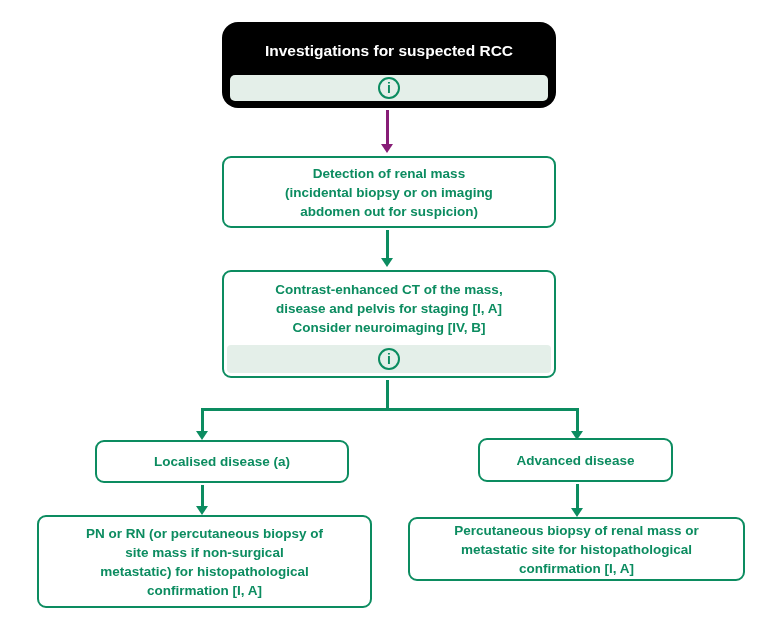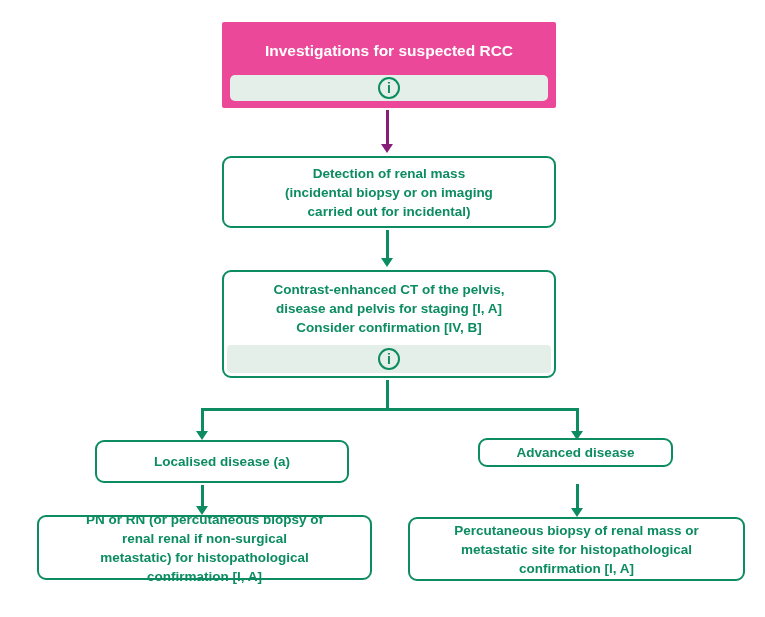--- a/index.html
+++ b/index.html
@@ -29,22 +29,22 @@
     font-weight: 700;
     font-size: 13.5px;
     line-height: 19px;
   }
   .node .line { display: block; white-space: nowrap; }
 
   .header-box {
     position: absolute;
     left: 222px; top: 22px;
     width: 334px; height: 86px;
-    background: #ec4899;
-    border-radius: 2px;
+    background: #000000;
+    border-radius: 16px;
   }
   .header-title {
     position: absolute;
     left: 0; right: 0; top: 0; height: 58px;
     display: flex; align-items: center; justify-content: center;
     color: #ffffff;
     font-weight: 700;
     font-size: 15.5px;
     white-space: nowrap;
   }
@@ -77,22 +77,22 @@
   .ct-strip {
     position: absolute;
     left: 3px; right: 3px; bottom: 3px; height: 28px;
     background: #e4efe9;
     border-radius: 4px;
     display: flex; align-items: center; justify-content: center;
     cursor: pointer;
   }
 
   .localised-box { left: 95px;  top: 440px; width: 254px; height: 43px; }
-  .advanced-box  { left: 478px; top: 438px; width: 195px; height: 29px; }
-  .pn-box        { left: 37px;  top: 515px; width: 335px; height: 65px; }
+  .advanced-box  { left: 478px; top: 438px; width: 195px; height: 44px; }
+  .pn-box        { left: 37px;  top: 515px; width: 335px; height: 93px; }
   .biopsy-box    { left: 408px; top: 517px; width: 337px; height: 64px; }
 
   
   .v-shaft { position: absolute; width: 3px; background: #0c8c60; }
   .h-shaft { position: absolute; height: 3px; background: #0c8c60; }
   .head-down {
     position: absolute;
     width: 0; height: 0;
     border-left: 6px solid transparent;
     border-right: 6px solid transparent;
@@ -112,30 +112,30 @@
       <div class="info-circle">i</div>
     </div>
   </div>
 
   <div class="v-shaft purple" style="left:386px; top:110px; height:35px;"></div>
   <div class="head-down purple" style="left:381px; top:144px;"></div>
 
   <div class="node detection-box">
     <span class="line">Detection of renal mass</span>
     <span class="line">(incidental biopsy or on imaging</span>
-    <span class="line">carried out for incidental)</span>
+    <span class="line">abdomen out for suspicion)</span>
   </div>
 
   <div class="v-shaft" style="left:386px; top:230px; height:29px;"></div>
   <div class="head-down" style="left:381px; top:258px;"></div>
 
   <div class="node ct-box">
-    <span class="line">Contrast-enhanced CT of the pelvis,</span>
+    <span class="line">Contrast-enhanced CT of the mass,</span>
     <span class="line">disease and pelvis for staging [I, A]</span>
-    <span class="line">Consider confirmation [IV, B]</span>
+    <span class="line">Consider neuroimaging [IV, B]</span>
     <div class="ct-strip">
       <div class="info-circle">i</div>
     </div>
   </div>
 
   <div class="v-shaft" style="left:386px; top:380px; height:29px;"></div>
   <div class="h-shaft" style="left:201px; top:408px; width:378px;"></div>
 
   <div class="v-shaft" style="left:201px; top:408px; height:24px;"></div>
   <div class="head-down" style="left:196px; top:431px;"></div>
@@ -152,21 +152,21 @@
   </div>
 
   <div class="v-shaft" style="left:201px; top:485px; height:22px;"></div>
   <div class="head-down" style="left:196px; top:506px;"></div>
 
   <div class="v-shaft" style="left:576px; top:484px; height:25px;"></div>
   <div class="head-down" style="left:571px; top:508px;"></div>
 
   <div class="node pn-box">
     <span class="line">PN or RN (or percutaneous biopsy of</span>
-    <span class="line">renal renal if non-surgical</span>
+    <span class="line">site mass if non-surgical</span>
     <span class="line">metastatic) for histopathological</span>
     <span class="line">confirmation [I, A]</span>
   </div>
 
   <div class="node biopsy-box">
     <span class="line">Percutaneous biopsy of renal mass or</span>
     <span class="line">metastatic site for histopathological</span>
     <span class="line">confirmation [I, A]</span>
   </div>
 

